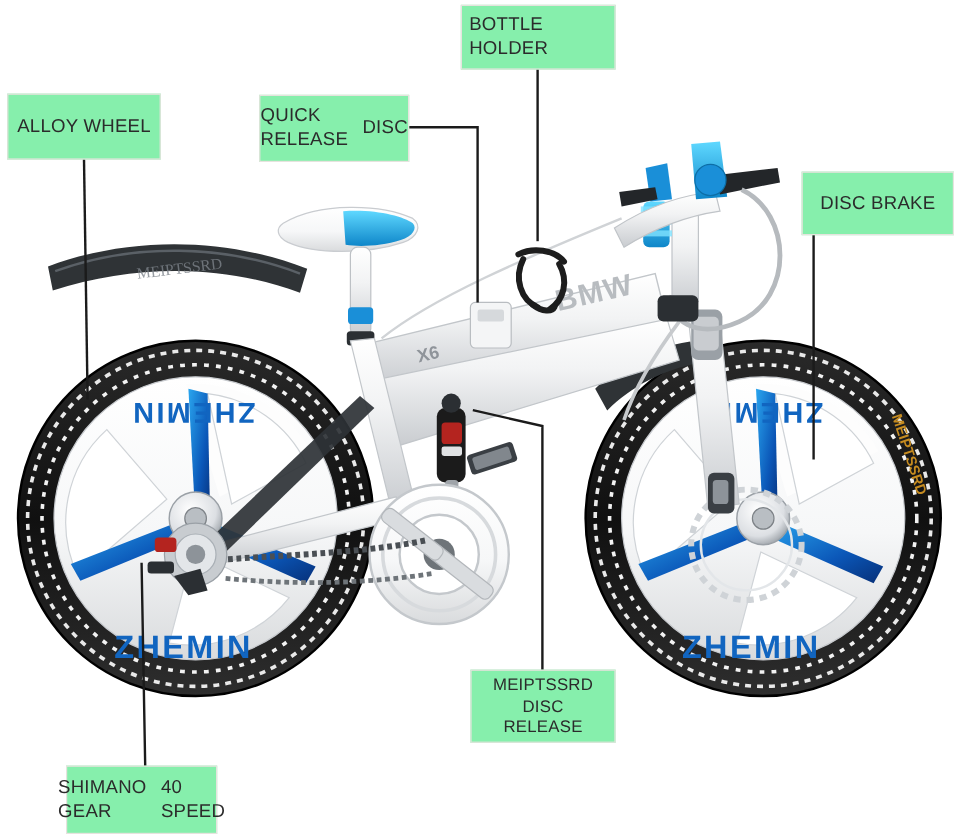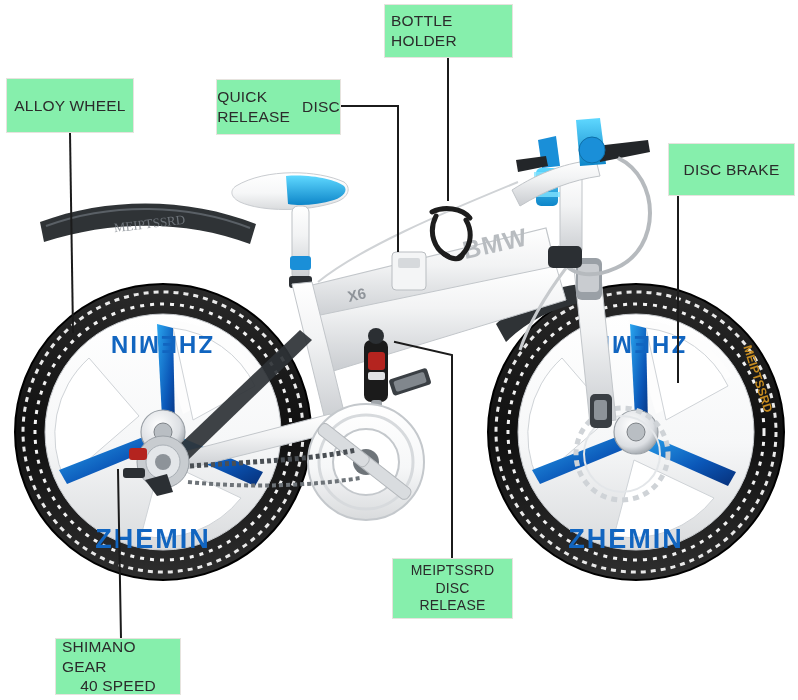--- a/index.html
+++ b/index.html
@@ -259,18 +259,18 @@
   <div class="callout" style="left:668px;top:143px;width:127px;height:53px;">
     <span>DISC BRAKE</span>
   </div>
 
   <div class="callout" style="left:392px;top:558px;width:121px;height:61px;flex-direction:column;font-size:14px;">
     <span>MEIPTSSRD</span>
     <span>DISC</span>
     <span>RELEASE</span>
   </div>
 
-  <div class="callout" style="left:55px;top:638px;width:126px;height:57px;flex-direction:column;">
+  <div class="callout" style="left:55px;top:638px;width:126px;height:57px;flex-direction:row;">
     <span>SHIMANO GEAR</span>
     <span>40 SPEED</span>
   </div>
 
 </div>
 
 </body></html>

